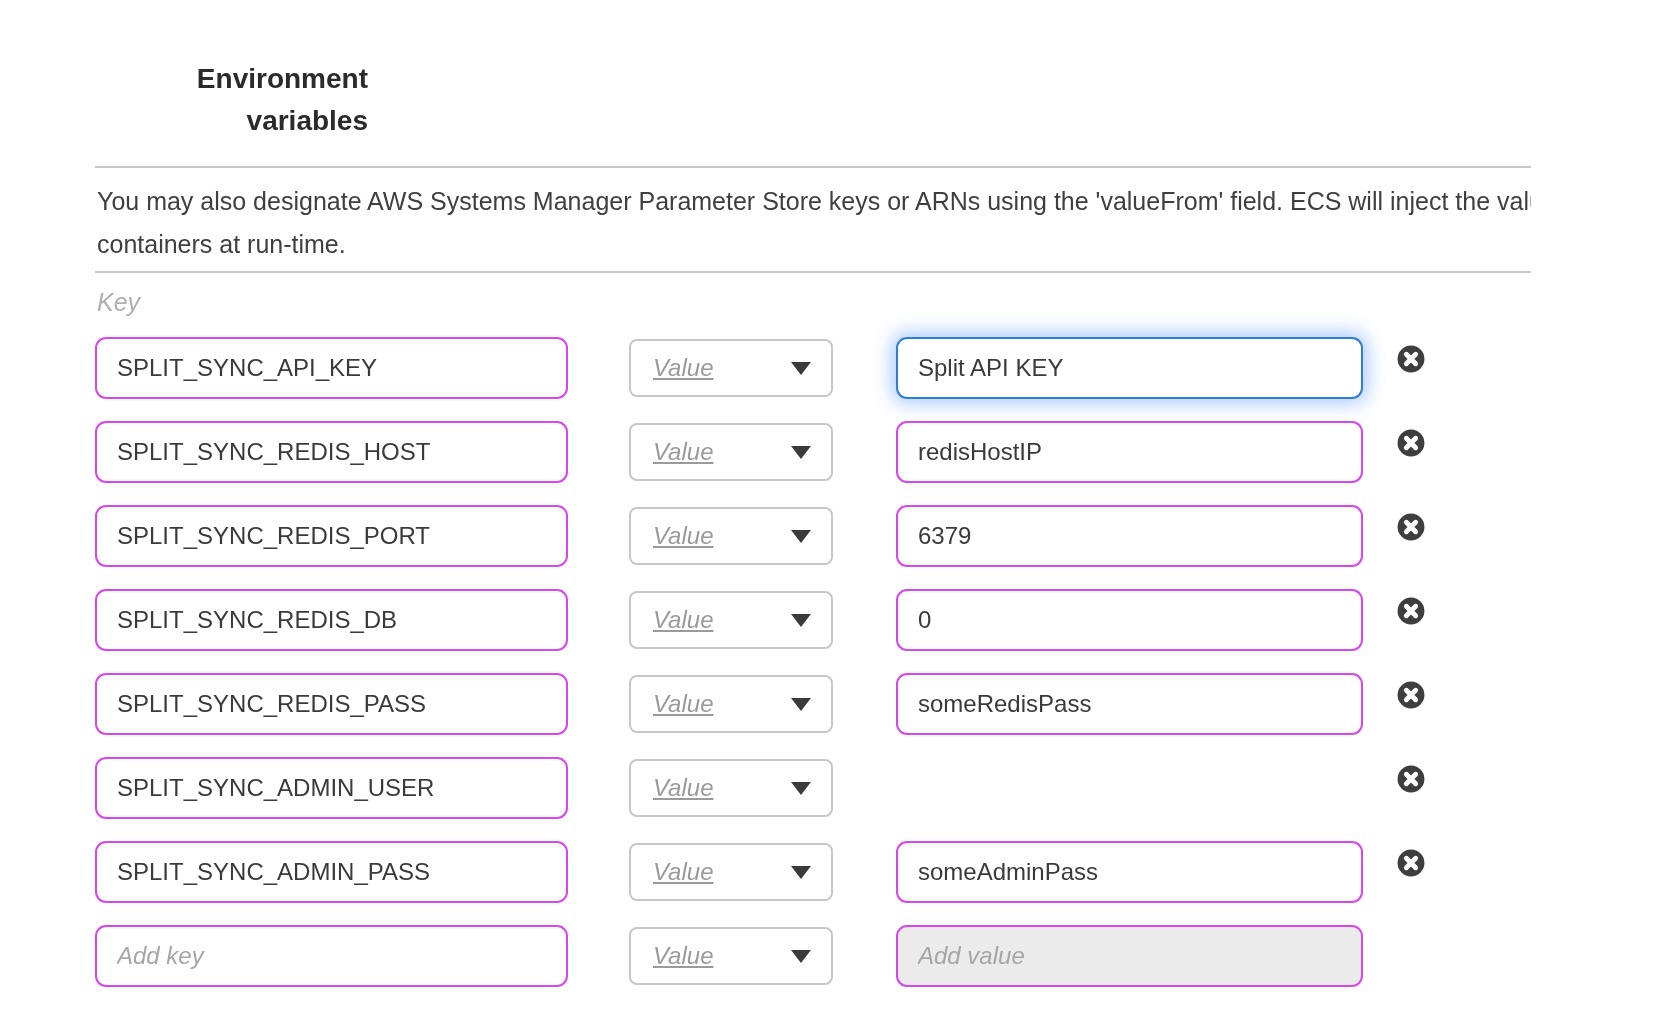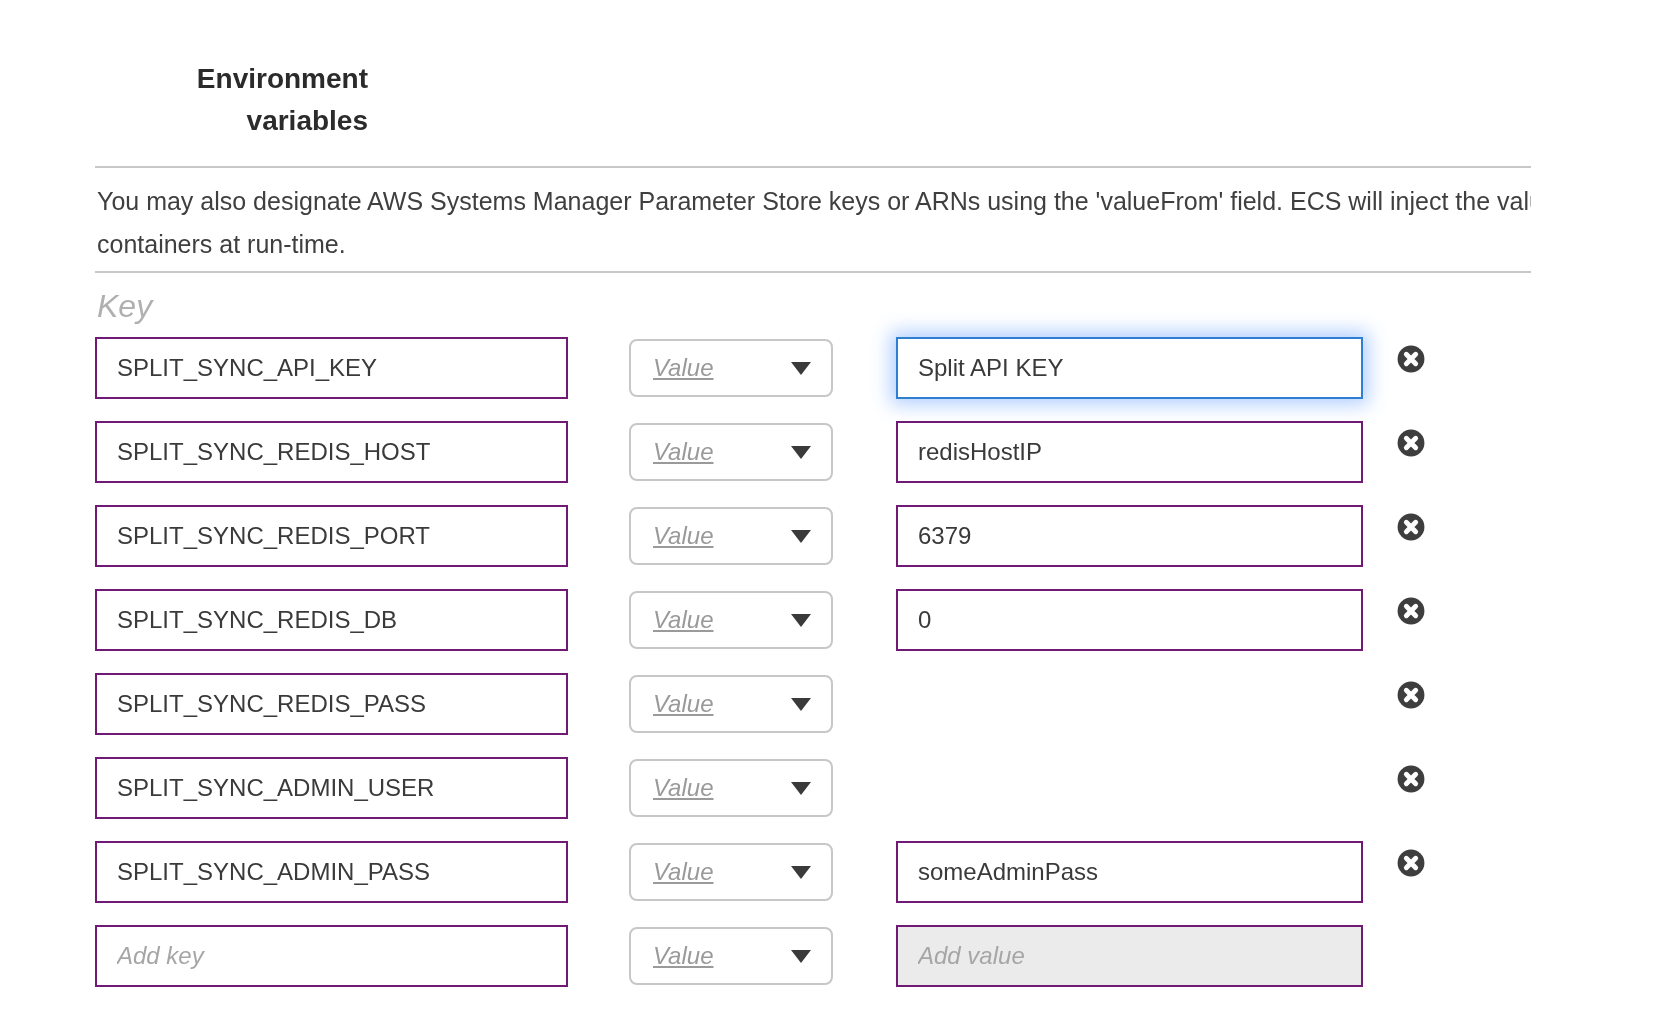--- a/index.html
+++ b/index.html
@@ -41,42 +41,42 @@
     top: 180px;
     width: 1540px;
     font-size: 25px;
     line-height: 43px;
     color: #3f3f3f;
   }
   .key-col-label {
     position: absolute;
     left: 97px;
     top: 288px;
-    font-size: 32px;
+    font-size: 25px;
     font-style: italic;
     color: #b0b0b0;
   }
   .rows {
     position: absolute;
     left: 95px;
     top: 337px;
     width: 1540px;
   }
   .row {
     position: relative;
     height: 62px;
     margin-bottom: 22px;
   }
   .text-input {
     position: absolute;
     top: 0;
     height: 62px;
     box-sizing: border-box;
-    border: 2px solid #701a75;
-    border-radius: 0;
+    border: 2px solid #d946ef;
+    border-radius: 11px;
     background: #fff;
     padding: 0 20px;
     font-family: "Liberation Sans", sans-serif;
     font-size: 24px;
     color: #3a3a3a;
     outline: none;
   }
   .text-input::placeholder {
     color: #a6a6a6;
     font-style: italic;
@@ -208,20 +208,21 @@
           </svg>
         </button>
       </div>
 
       <div class="row">
         <input type="text" class="text-input key-input" value="SPLIT_SYNC_REDIS_PASS" style="">
         <div class="type-select">
           <span class="type-label">Value</span>
           <span class="caret"></span>
         </div>
+        <input type="text" class="text-input value-input" value="someRedisPass" style="">
         <button class="remove-btn">
           <svg width="28" height="28" viewBox="0 0 24 24">
             <circle cx="12" cy="12" r="11.5" fill="#3e3e3e"></circle>
             <path d="M8 8 L16 16 M16 8 L8 16" stroke="#ffffff" stroke-width="4.2" stroke-linecap="round"></path>
           </svg>
         </button>
       </div>
 
       <div class="row">
         <input type="text" class="text-input key-input" value="SPLIT_SYNC_ADMIN_USER" style="">

